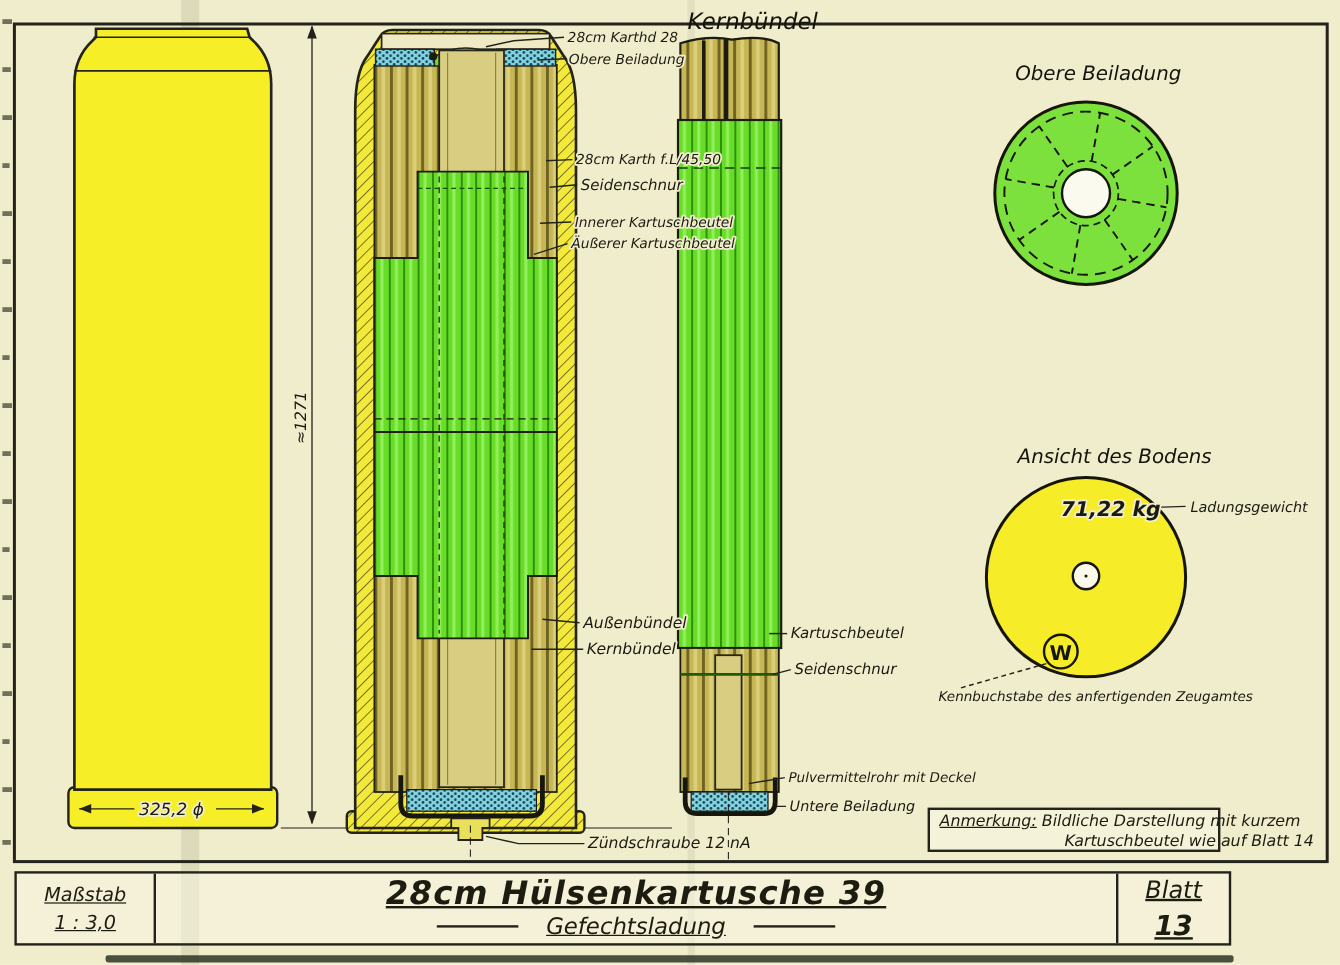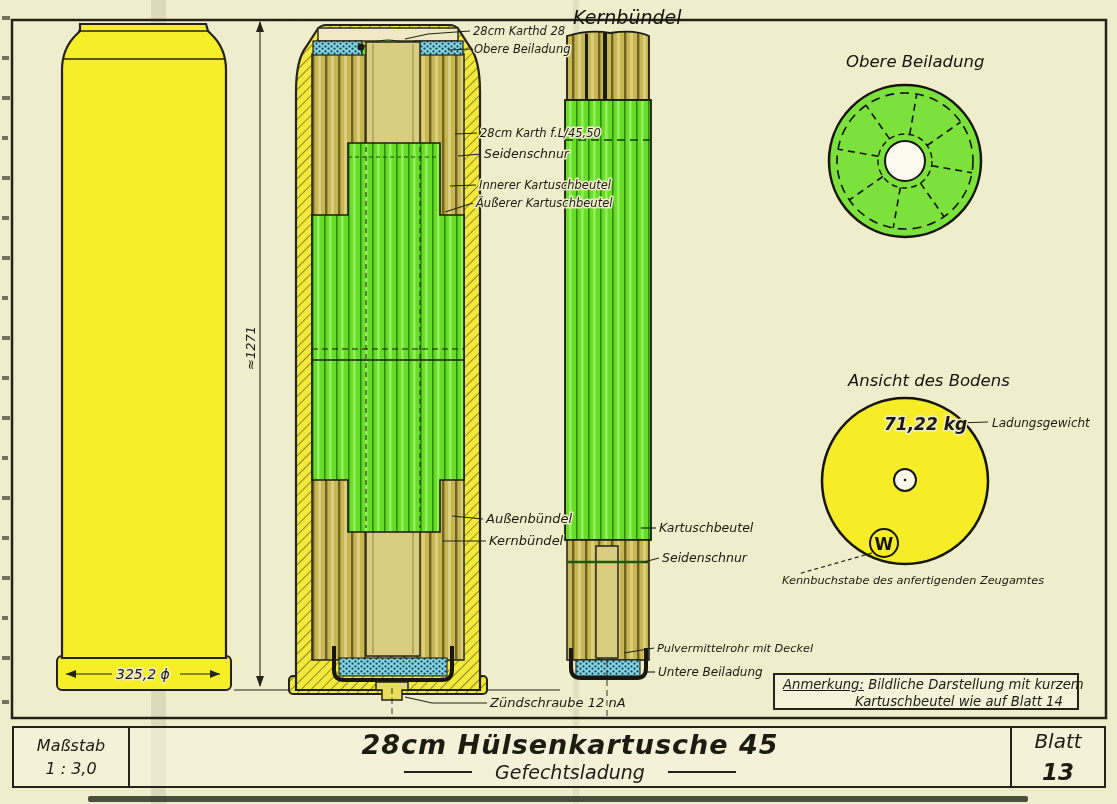--- a/index.html
+++ b/index.html
@@ -12,40 +12,40 @@
   .fold{position:absolute;top:0;height:804px;pointer-events:none;}
   .fold-a{left:151px;width:15px;background:rgba(135,135,105,0.18);}
   .fold-b{left:573px;width:6px;background:rgba(135,135,105,0.12);}
   svg{position:absolute;left:0;top:0;}
   svg text{font-family:"DejaVu Sans", sans-serif;}
   .lbl{font-style:italic; fill:#1a1a10; paint-order:stroke; stroke:#f0edcd; stroke-width:3px; stroke-linejoin:round;}
   .ttl{font-style:italic; fill:#14140c;}
   .ldr{stroke:#23231a; stroke-width:1.2; fill:none;}
 
   
-  .tb{position:absolute; left:12px; top:726px; width:1094px; height:62px;
-      border:2.5px solid #23231c; box-sizing:border-box; display:flex; background:rgba(247,245,228,0.5);}
+  .tb{position:absolute; left:12px; top:726px; width:1014px; height:62px;
+      border:2.5px solid #23231c; box-sizing:border-box; display:flex; background:rgba(247,245,228,0.5);text-decoration:underline;}
   .tb-cell{display:flex; flex-direction:column; align-items:center; justify-content:center; box-sizing:border-box;}
   .tb-left{width:116px; border-right:2.5px solid #23231c; font-style:italic;}
   .tb-left .a{font-size:16px;}
   .tb-left .b{font-size:16px; margin-top:4px;}
   .tb-mid{flex:1;}
   .tb-title{font-size:27px; font-weight:bold; font-style:italic; letter-spacing:1px; line-height:1.05;}
   .tb-sub{display:flex; align-items:center; gap:23px; font-size:19px; font-style:italic; margin-top:1px;}
   .tb-sub .dash{width:68px; height:2px; background:#23231c;}
   .tb-right{width:94px; border-left:2.5px solid #23231c; font-style:italic;}
   .tb-right .a{font-size:20px;}
   .tb-right .b{font-size:23px; font-weight:bold; margin-top:6px;}
 
   
-  .anno{position:absolute; left:773px; top:673px; width:306px; height:37px;
+  .anno{position:absolute; left:773px; top:673px; width:244px; height:37px;
         border:2px solid #23231c; box-sizing:border-box; background:rgba(247,245,228,0.55);
         font-style:italic; font-size:13.2px; line-height:1.25; padding:2px 6px 17px 8px; white-space:nowrap;}
   .anno .u{text-decoration:underline;}
-  .anno .l2{margin-left:72px;}
+  .anno .l2{margin-left:104px;}
 
   .scan-strip{position:absolute; left:88px; top:796px; width:940px; height:6px;
               background:#2d3424; border-radius:2px; opacity:.85;}
 </style>
 </head>
 <body>
 
 <div class="page">
 
   <div class="fold fold-a"></div>
@@ -236,21 +236,21 @@
     </div>
     <div class="l2">Kartuschbeutel wie auf Blatt 14</div>
   </div>
 
   <div class="tb">
     <div class="tb-cell tb-left">
       <div class="a">Maßstab</div>
       <div class="b">1 : 3,0</div>
     </div>
     <div class="tb-cell tb-mid">
-      <div class="tb-title">28cm Hülsenkartusche 45</div>
+      <div class="tb-title">28cm Hülsenkartusche 39</div>
       <div class="tb-sub">
         <span class="dash"></span>
         <span>Gefechtsladung</span>
         <span class="dash"></span>
       </div>
     </div>
     <div class="tb-cell tb-right">
       <div class="a">Blatt</div>
       <div class="b">13</div>
     </div>

